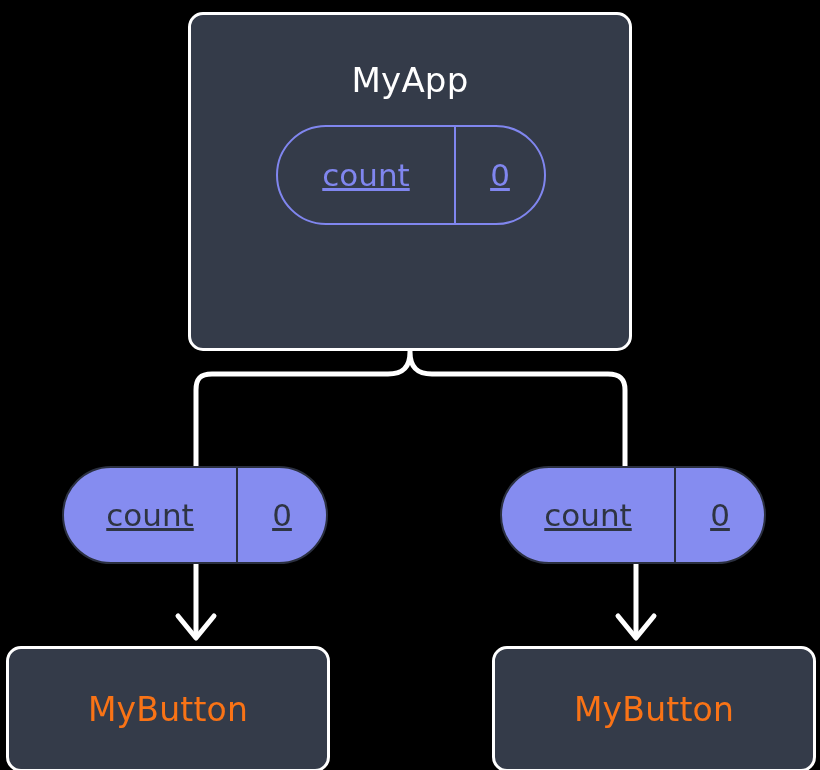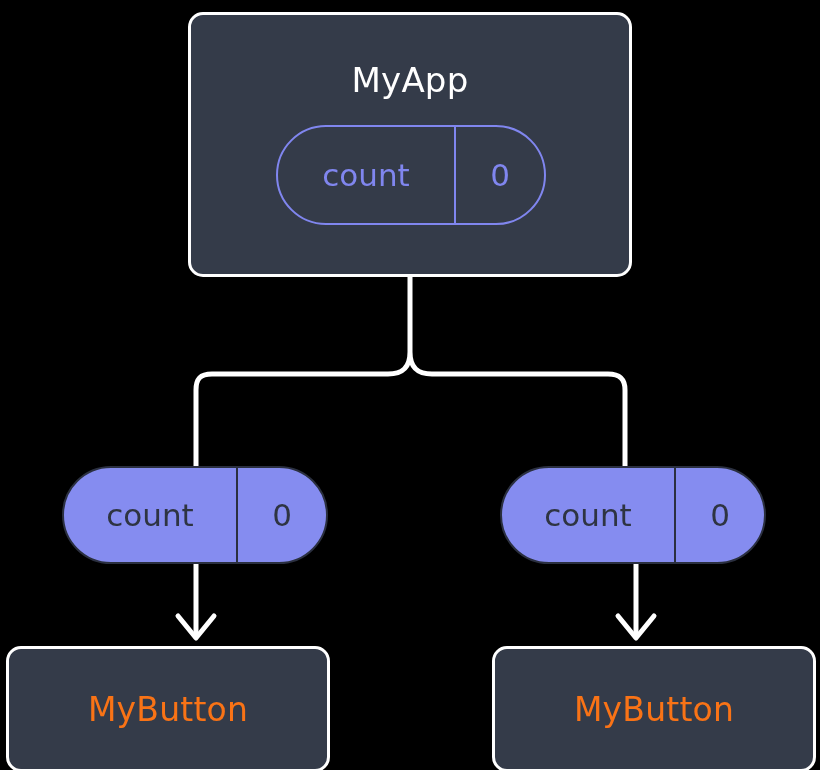--- a/index.html
+++ b/index.html
@@ -42,21 +42,21 @@
     display: flex;
     flex-direction: column;
     align-items: center;
   }
 
   
   .card-root {
     left: 188px;
     top: 12px;
     width: 444px;
-    height: 265px;
+    height: 339px;
     padding-top: 48px;
   }
   .card-root .node-title {
     font-size: 34px;
     color: #ffffff;
     line-height: 1;
     letter-spacing: 0.2px;
   }
 
   
@@ -82,20 +82,21 @@
     align-items: stretch;
     border-radius: 999px;
     overflow: hidden;
   }
   .pill .pill-key,
   .pill .pill-val {
     display: flex;
     align-items: center;
     justify-content: center;
     line-height: 1;
+    text-decoration: underline;
   }
 
   
   .pill-outline {
     border: 2px solid #8086ef;
     background: transparent;
   }
   .pill-outline .pill-key {
     flex: 0 0 176px;
     color: #8086ef;

